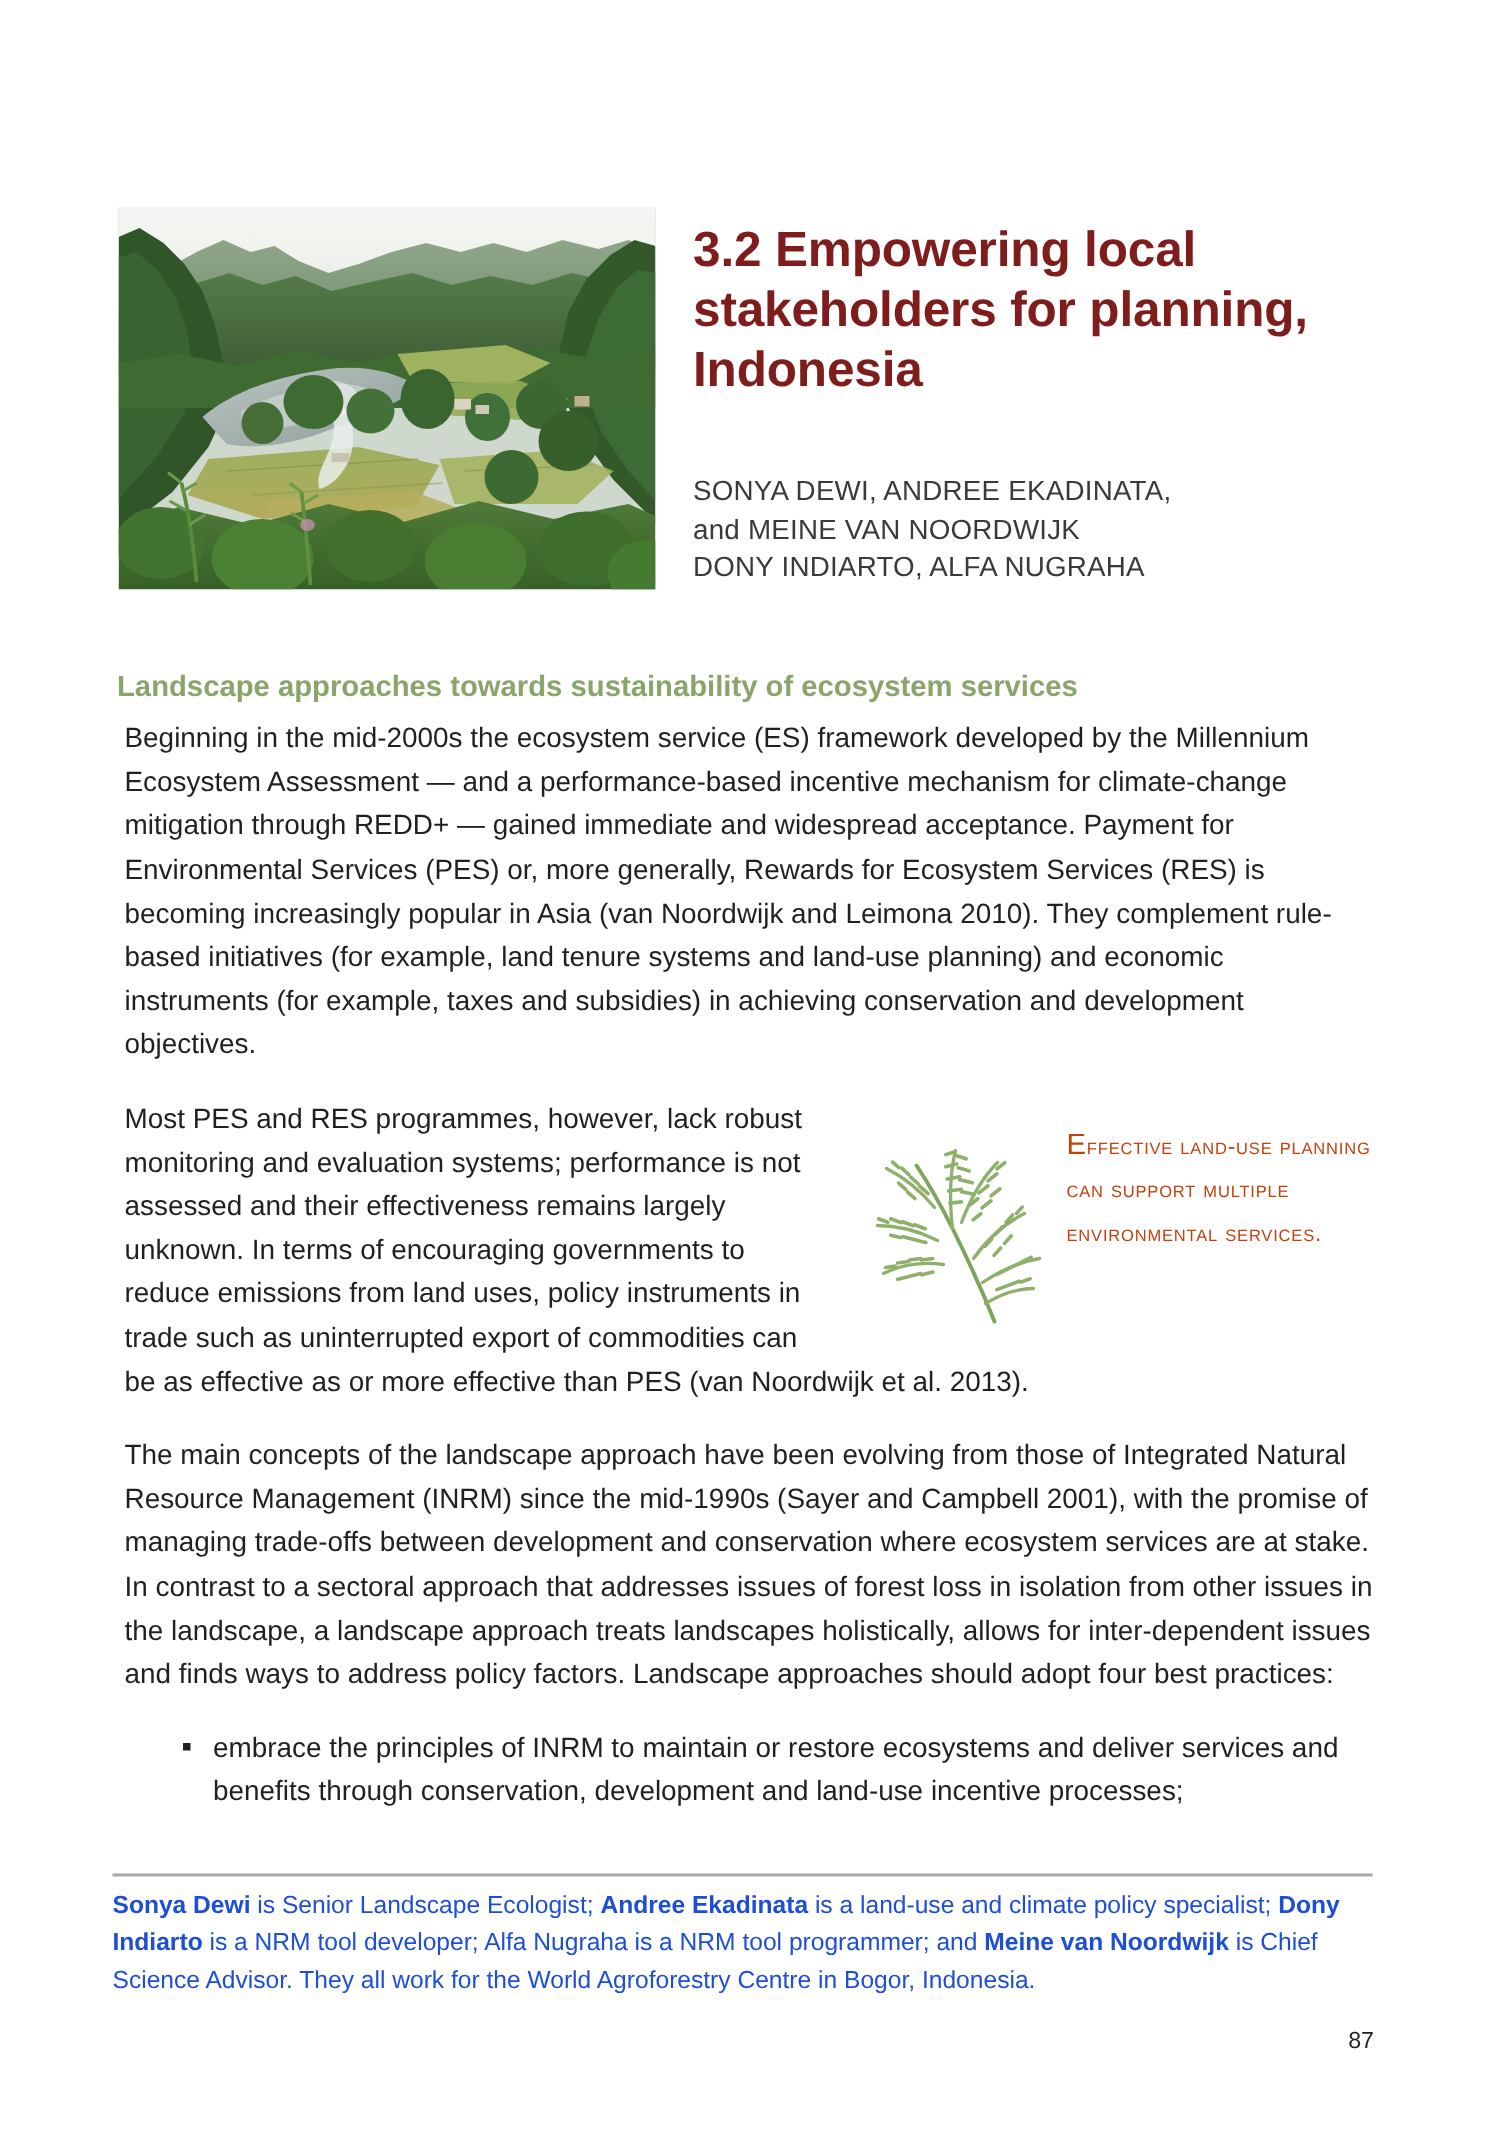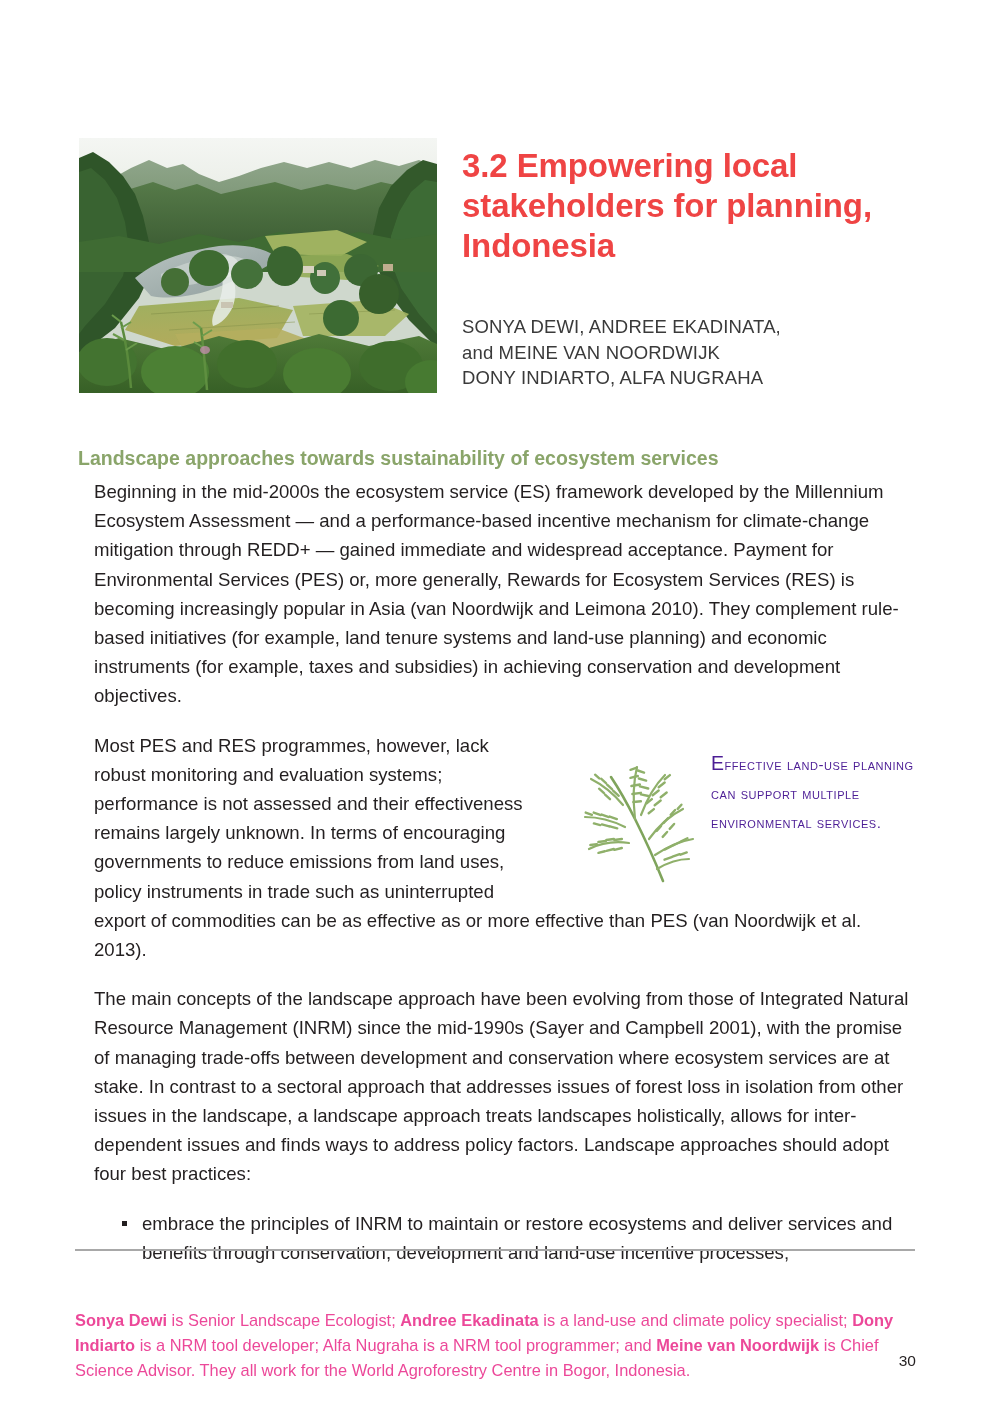--- a/index.html
+++ b/index.html
@@ -46,21 +46,21 @@
   .title-block {
     position: absolute;
     left: 462px;
     top: 8px;
     width: 470px;
   }
   .doc-title {
     font-size: 33px;
     line-height: 40px;
     font-weight: 600;
-    color: #ef4444;
+    color: #7f1d1d;
     letter-spacing: -0.1px;
     margin: 0;
   }
   .authors {
     margin-top: 48px;
     font-size: 18.5px;
     line-height: 25.5px;
     color: #3a3a3a;
     font-weight: 400;
     letter-spacing: 0.15px;
@@ -79,21 +79,21 @@
     font-size: 19.5px;
     line-height: 26px;
     font-weight: 600;
     color: #8aa56a;
     margin: 17px 0 6px 0;
   }
 
   p.body {
     font-size: 18.6px;
     line-height: 29.2px;
-    margin: 0 0 20px 16px;
+    margin: 0 0 20px 5px;
     color: #231f20;
     text-align: left;
   }
 
   
   .aside {
     float: right;
     width: 353px;
     margin: 12px 0 4px 18px;
     position: relative;
@@ -107,21 +107,21 @@
     height: 142px;
   }
   .fern svg { display: block; width: 140px; height: 142px; }
   .pullquote {
     position: absolute;
     left: 148px;
     top: 6px;
     width: 205px;
     font-size: 15.2px;
     line-height: 29px;
-    color: #4c1d95;
+    color: #c2410c;
     letter-spacing: 0.55px;
     font-variant: small-caps;
     text-transform: lowercase;
   }
   .pullquote .initial {
     font-size: 19.5px;
     text-transform: uppercase;
   }
 
   ul.bullets {
@@ -150,25 +150,25 @@
     position: absolute;
     left: 75px;
     top: 1249px;
     width: 840px;
     height: 1.5px;
     background: #a8a8a8;
   }
   .footnote {
     position: absolute;
     left: 75px;
-    top: 1308px;
+    top: 1258px;
     width: 840px;
     font-size: 16.4px;
     line-height: 25px;
-    color: #ec4899;
+    color: #1d4ed8;
   }
   .footnote b { font-weight: 700; }
 
   .page-number {
     position: absolute;
     left: 0;
     top: 1352px;
     width: 916px;
     text-align: right;
     font-size: 15.5px;
@@ -378,15 +378,15 @@
 
     <ul class="bullets">
       <li><span class="sq"></span><span>embrace the principles of INRM to maintain or restore ecosystems and deliver services and benefits through conservation, development and land-use incentive processes;</span></li>
     </ul>
   </div>
 
   <div class="footnote-rule"></div>
 
   <div class="footnote"><b>Sonya Dewi</b><span> is Senior Landscape Ecologist; </span><b>Andree Ekadinata</b><span> is a land-use and climate policy specialist; </span><b>Dony Indiarto</b><span> is a NRM tool developer; Alfa Nugraha is a NRM tool programmer; and </span><b>Meine van Noordwijk</b><span> is Chief Science Advisor. They all work for the World Agroforestry Centre in Bogor, Indonesia.</span></div>
 
-  <div class="page-number">30</div>
+  <div class="page-number">87</div>
 
 </div>
 
 </body></html>

